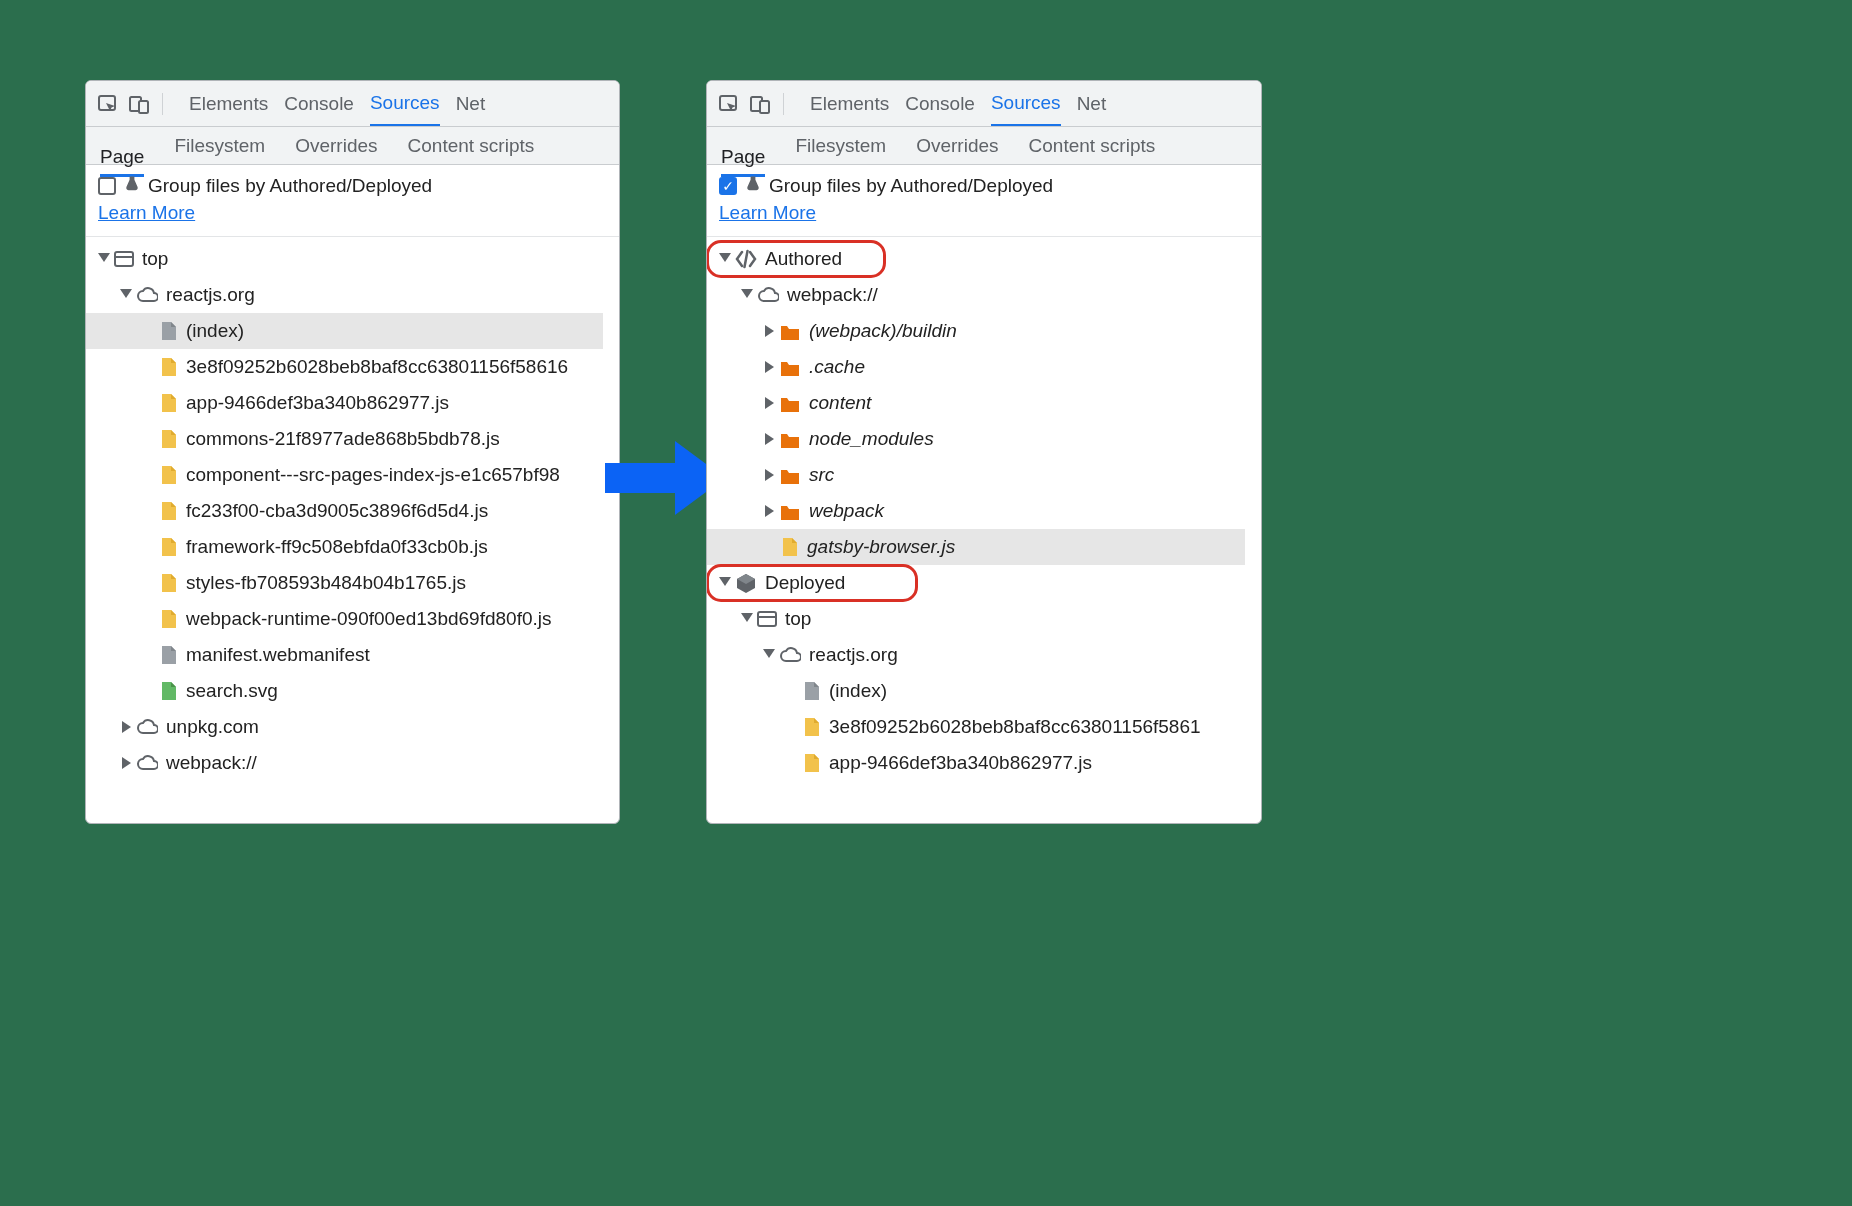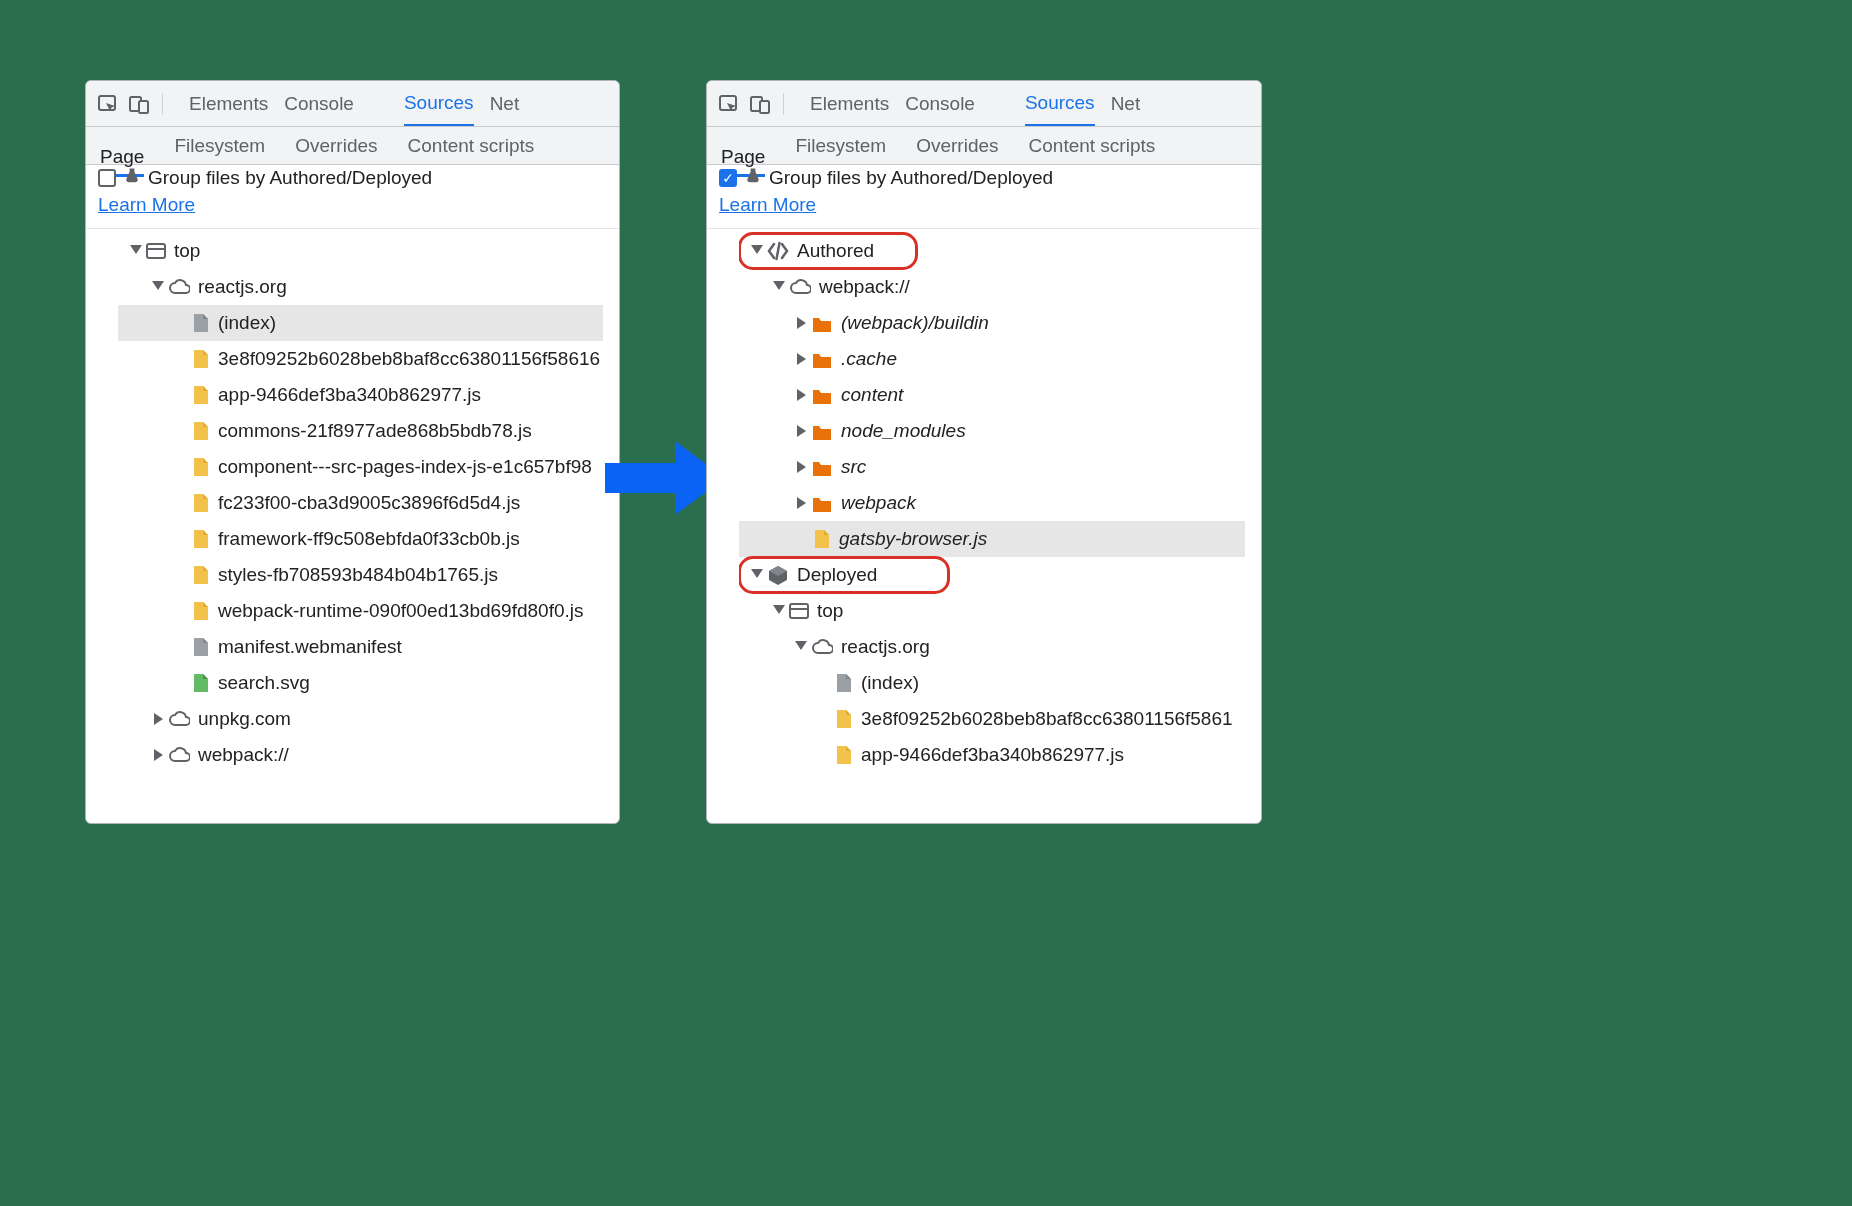--- a/index.html
+++ b/index.html
@@ -31,53 +31,53 @@
     padding:0 10px;
     gap:8px;
     overflow:hidden;
     white-space:nowrap;
   }
   .top-icons { display:flex; gap:10px; align-items:center; }
   .icon-btn { width:22px; height:22px; display:flex; align-items:center; justify-content:center; color:#5f6368; }
   .vsep { width:1px; height:22px; background:#cfd2d5; margin:0 4px; }
   .top-tabs { display:flex; gap:16px; margin-left:14px; align-items:center; height:100%; }
   .top-tab { color:#5f6368; height:100%; display:flex; align-items:center; }
-  .top-tab.active { color:#1a73e8; border-bottom:3px solid #1a73e8; margin-bottom:-1px;margin-left:34px; }
+  .top-tab.active { color:#1a73e8; border-bottom:3px solid #1a73e8; margin-bottom:-1px; }
 
   
   .subbar {
     height:38px;
     border-bottom:1px solid #c9cccf;
     background:#f1f3f4;
     display:flex; align-items:center;
     padding:0 14px;
     gap:30px;
     white-space:nowrap;
   }
   .sub-tab { color:#5f6368; height:100%; display:flex; align-items:center; }
   .sub-tab.active { color:#202124; border-bottom:3px solid #1a73e8; margin-bottom:-1px;margin-top:24px; }
 
   
   .toolbar {
     border-bottom:1px solid #e3e5e7;
-    padding:0 12px 10px 12px;
+    padding:8px 12px 10px 12px;
     line-height:1.4;
   }
   .toolbar-row { display:flex; align-items:center; gap:8px; }
   .checkbox {
     width:18px; height:18px; border:2px solid #5f6368; border-radius:3px;
     display:inline-flex; align-items:center; justify-content:center;
     background:#fff;
   }
   .checkbox.checked { background:#1a73e8; border-color:#1a73e8; color:#fff; font-size:14px; }
   .flask { width:16px; height:18px; }
   .learn-more { color:#1a73e8; text-decoration:underline; }
 
   
-  .tree { padding:4px 16px 10px 0; overflow:hidden;margin-left:32px; }
+  .tree { padding:4px 16px 10px 0; overflow:hidden; }
   .row {
     display:flex; align-items:center;
     height:36px;
     white-space:nowrap;
     overflow:hidden;
   }
   .row.selected { background:#e6e6e6; }
   .row .label { margin-left:8px; }
   .row .icon { display:inline-flex; align-items:center; justify-content:center; }
   .italic { font-style:italic; }

